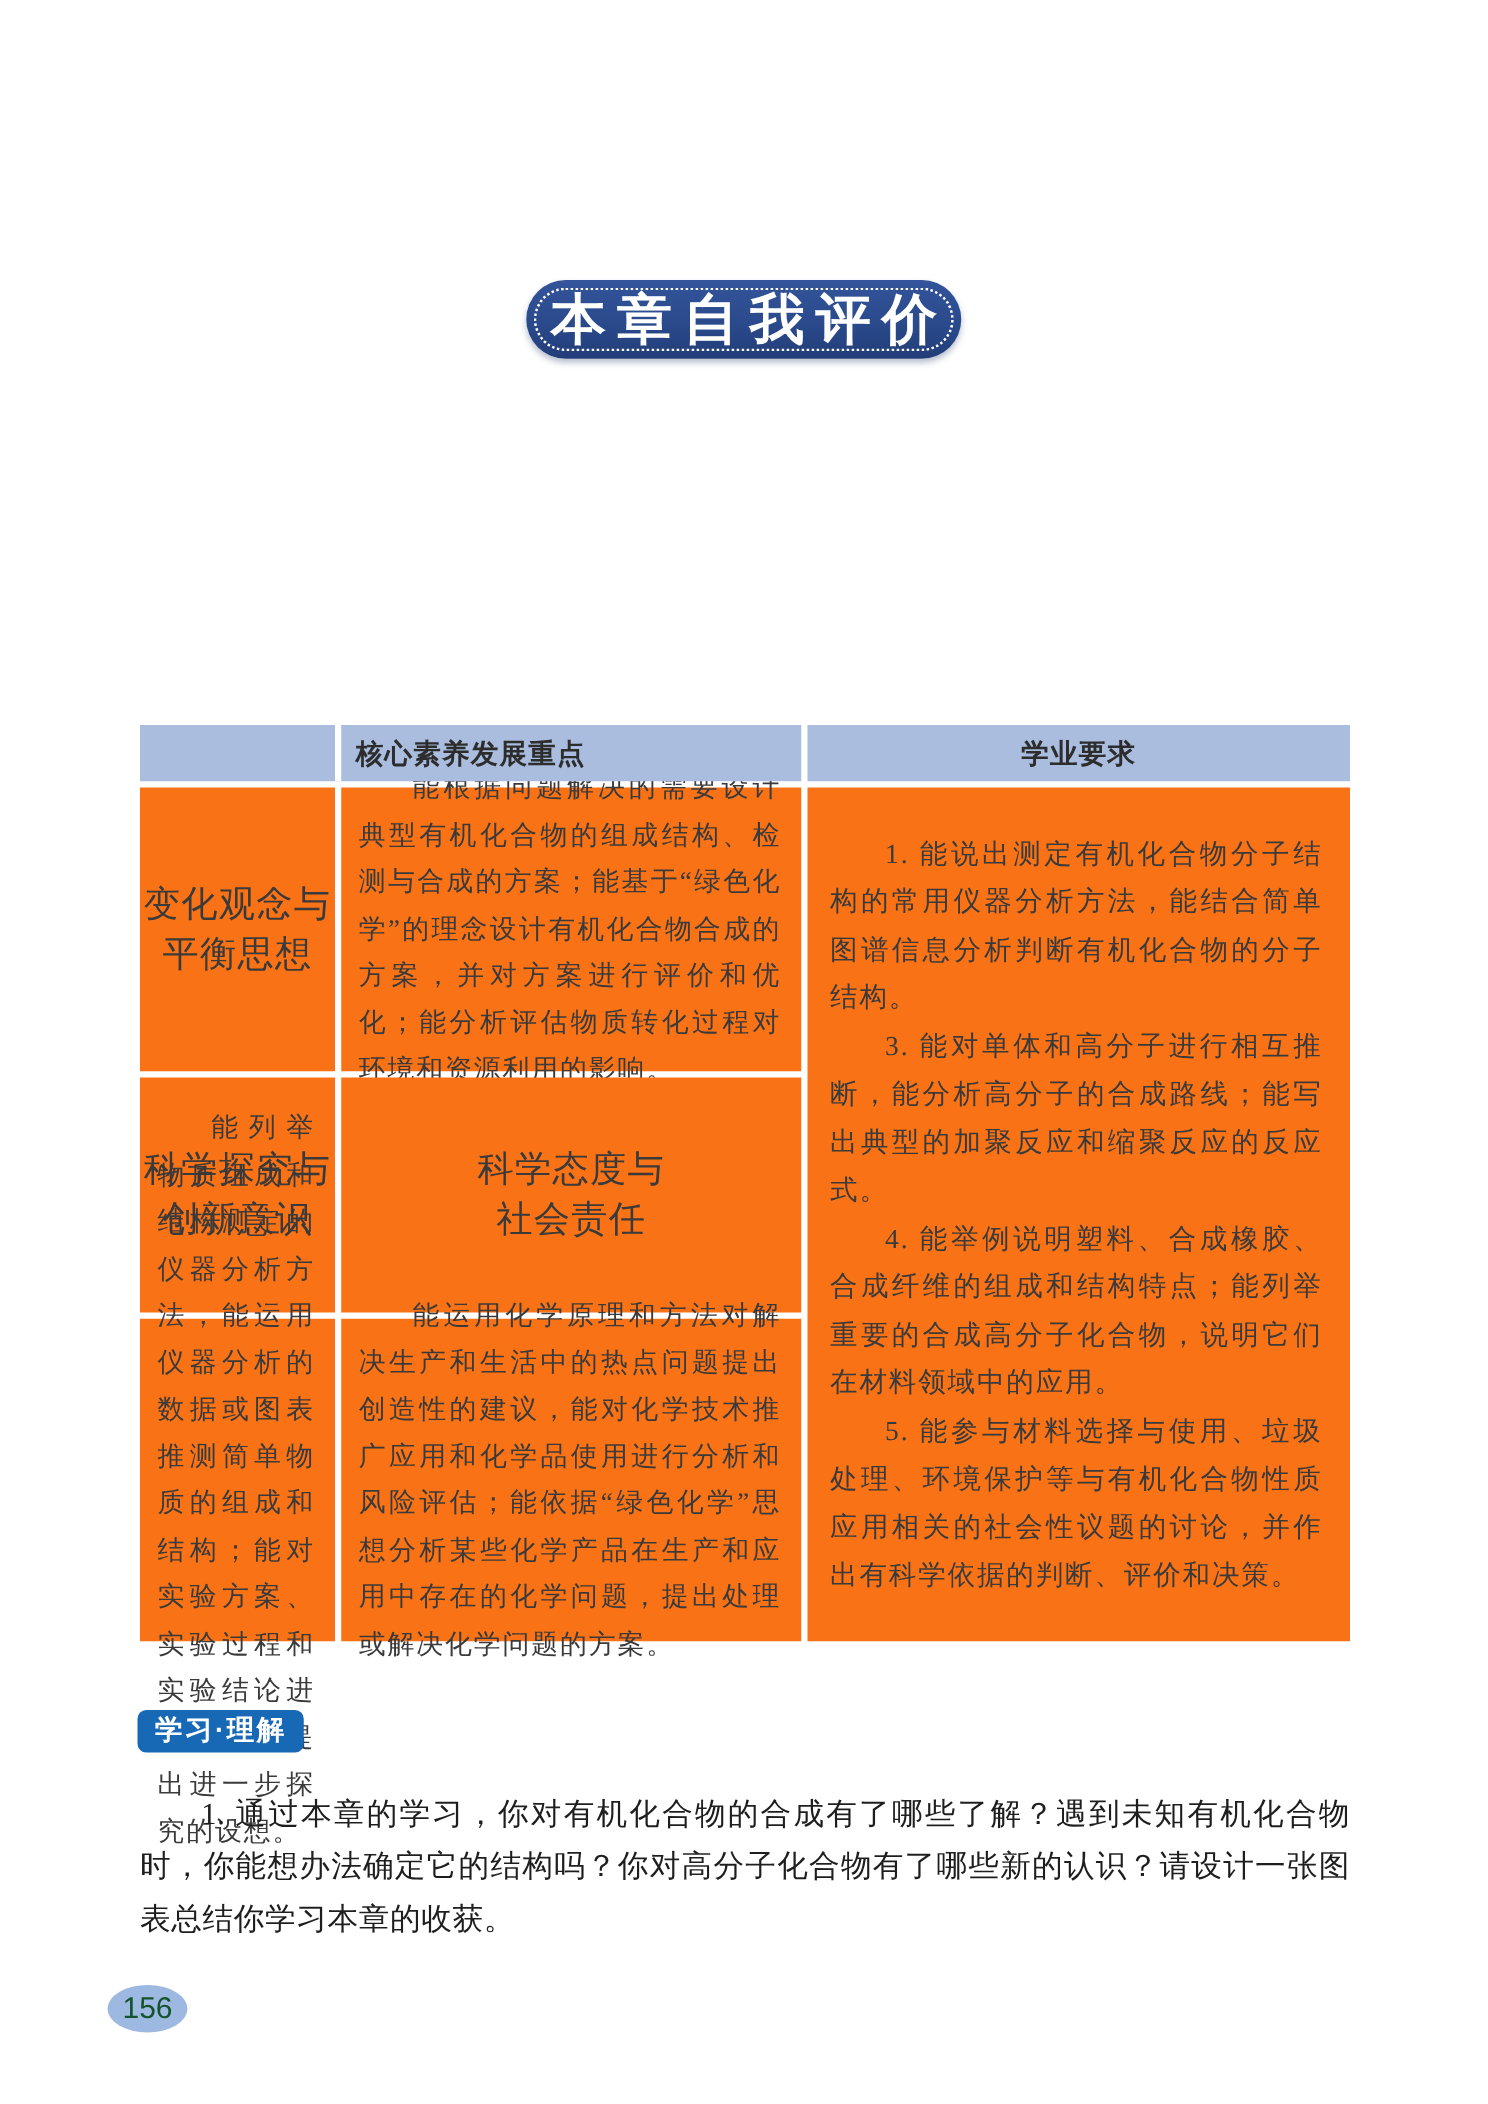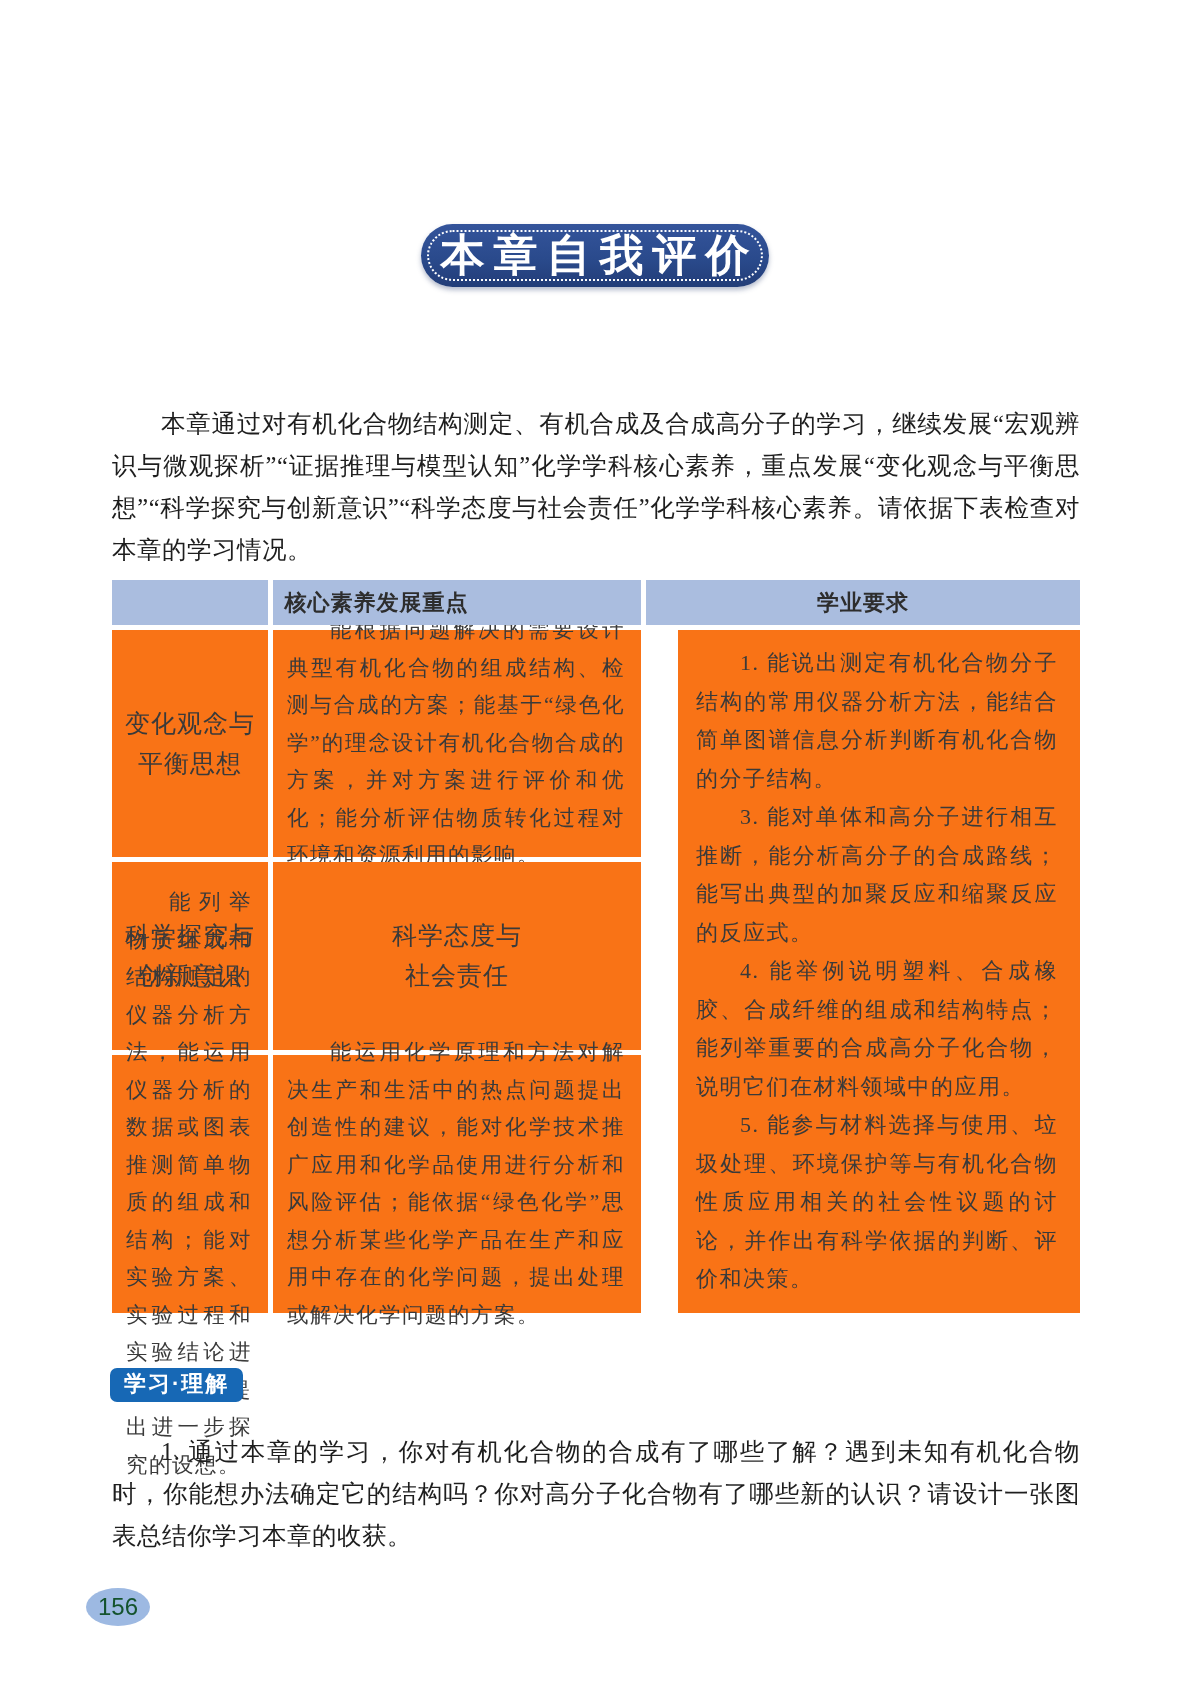--- a/index.html
+++ b/index.html
@@ -47,33 +47,32 @@
   }
   .th-left { grid-column:1/3; position:relative; }
   .th-left::after {
     content:""; position:absolute; top:0; bottom:0; left:156px; width:5px; background:#ffffff;
   }
   .th-right { grid-column:3/4; }
 
   .cell { background:#f97316; color:#3a3a3a; }
   .lbl {
     display:flex; align-items:center; justify-content:center;
-    text-align:center; font-size:25px; line-height:40px;
+    text-align:center; font-size:29px; line-height:40px;
     white-space:pre-line; letter-spacing:1px;
   }
   .focus { display:flex; align-items:center; padding:8px 16px 8px 14px; }
   .focus p {
     margin:0; font-size:21.5px; line-height:37.5px;
     text-align:justify; text-indent:2em; letter-spacing:1.5px;
   }
   .req {
     grid-column:3/4; grid-row:2/5;
     display:flex; flex-direction:column; justify-content:center;
     padding:10px 22px 10px 18px;
-    margin-left:32px;
   }
   .req p {
     margin:0; font-size:22px; line-height:38.5px;
     text-align:justify; text-indent:2em; letter-spacing:1.5px;
   }
 
   
   .section-badge {
     position:absolute; top:1368px; left:110px;
     background:#1768b5; color:#ffffff;
@@ -100,21 +99,20 @@
 </style>
 </head>
 <body>
 
 <div class="page">
 
   <div class="title-badge">
     <span class="title-text">本章自我评价</span>
   </div>
 
-  <p class="intro">本章通过对有机化合物结构测定、有机合成及合成高分子的学习，继续发展“宏观辨识与微观探析”“证据推理与模型认知”化学学科核心素养，重点发展“变化观念与平衡思想”“科学探究与创新意识”“科学态度与社会责任”化学学科核心素养。请依据下表检查对本章的学习情况。</p>
 
   <div class="tbl">
     <div class="th th-left">核心素养发展重点</div>
     <div class="th th-right">学业要求</div>
 
     <div class="cell lbl">变化观念与
 平衡思想</div>
     <div class="cell focus">
       <p>能根据问题解决的需要设计典型有机化合物的组成结构、检测与合成的方案；能基于“绿色化学”的理念设计有机化合物合成的方案，并对方案进行评价和优化；能分析评估物质转化过程对环境和资源利用的影响。</p>
     </div>

